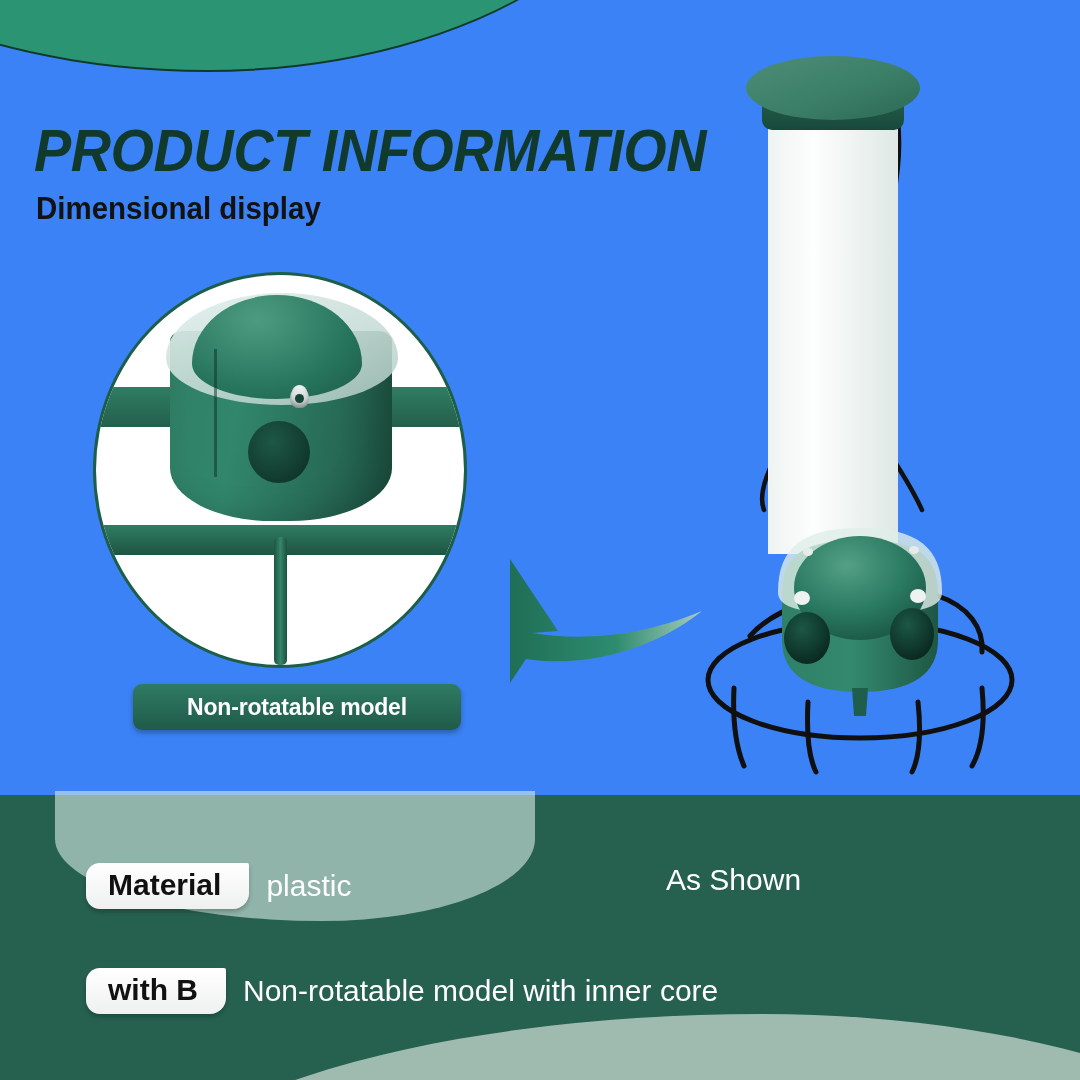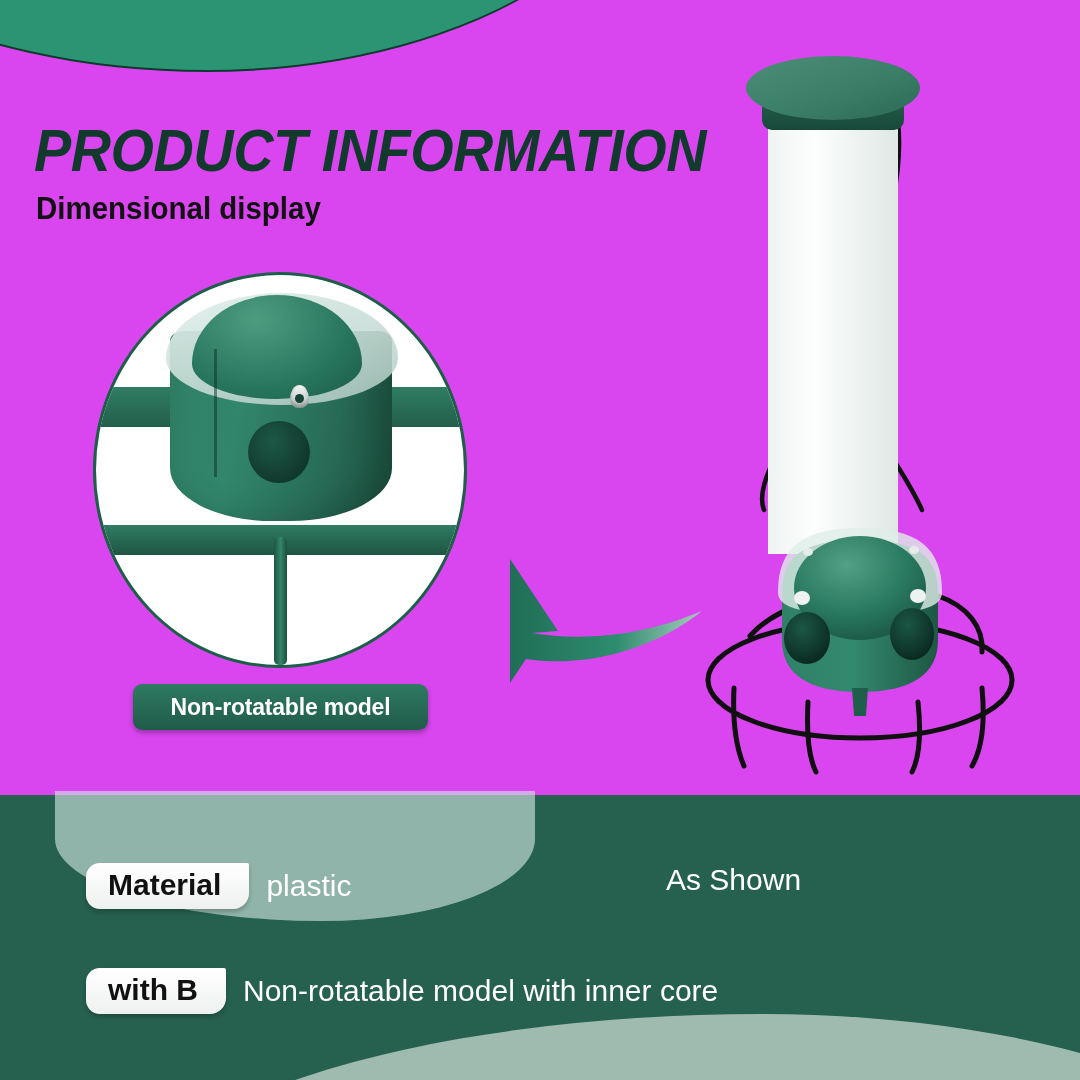--- a/index.html
+++ b/index.html
@@ -3,21 +3,21 @@
 <meta charset="utf-8">
 <style>
   html,body{margin:0;padding:0;}
   body{
     width:1080px;height:1080px;
     background:#ffffff;
     font-family:"Liberation Sans", sans-serif;
     overflow:hidden;
     position:relative;
   }
-  #page{position:absolute;inset:0;overflow:hidden;background:#d946ef;}
+  #page{position:absolute;inset:0;overflow:hidden;background:#3b82f6;}
 
   
   .top-swoosh{
     position:absolute;left:-260px;top:-250px;
     width:920px;height:320px;
     background:#2b9472;
     border-radius:0 0 60% 62%/0 0 100% 96%;
     box-shadow:0 2px 0 0 #0e3a2b;
   }
   .bottom-band{
@@ -112,21 +112,21 @@
 
   
   .arrow{position:absolute;left:440px;top:545px;width:270px;height:150px;}
 
   
   .product{position:absolute;left:690px;top:40px;width:360px;height:740px;}
 
   
   .badge{
     position:absolute;left:133px;top:684px;
-    width:295px;height:46px;
+    width:328px;height:46px;
     background:linear-gradient(#2f7a63,#1f5b49);
     border-radius:9px;
     box-shadow:0 3px 5px rgba(0,0,0,0.28);
     display:flex;align-items:center;justify-content:center;
   }
   .badge span{
     color:#ffffff;font-size:23px;font-weight:bold;
     letter-spacing:-0.2px;white-space:nowrap;
   }
 

